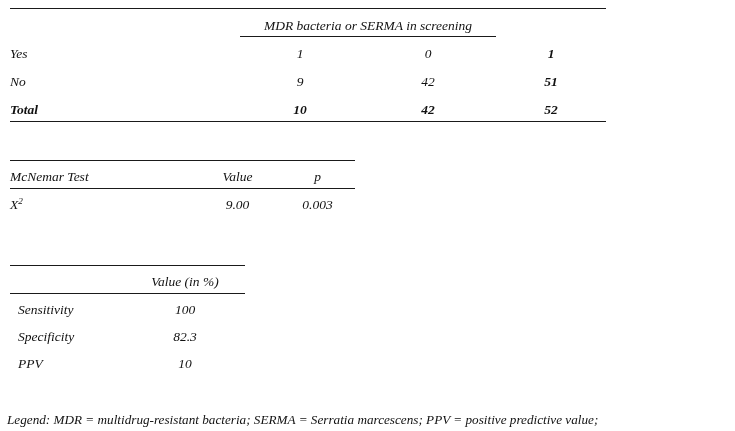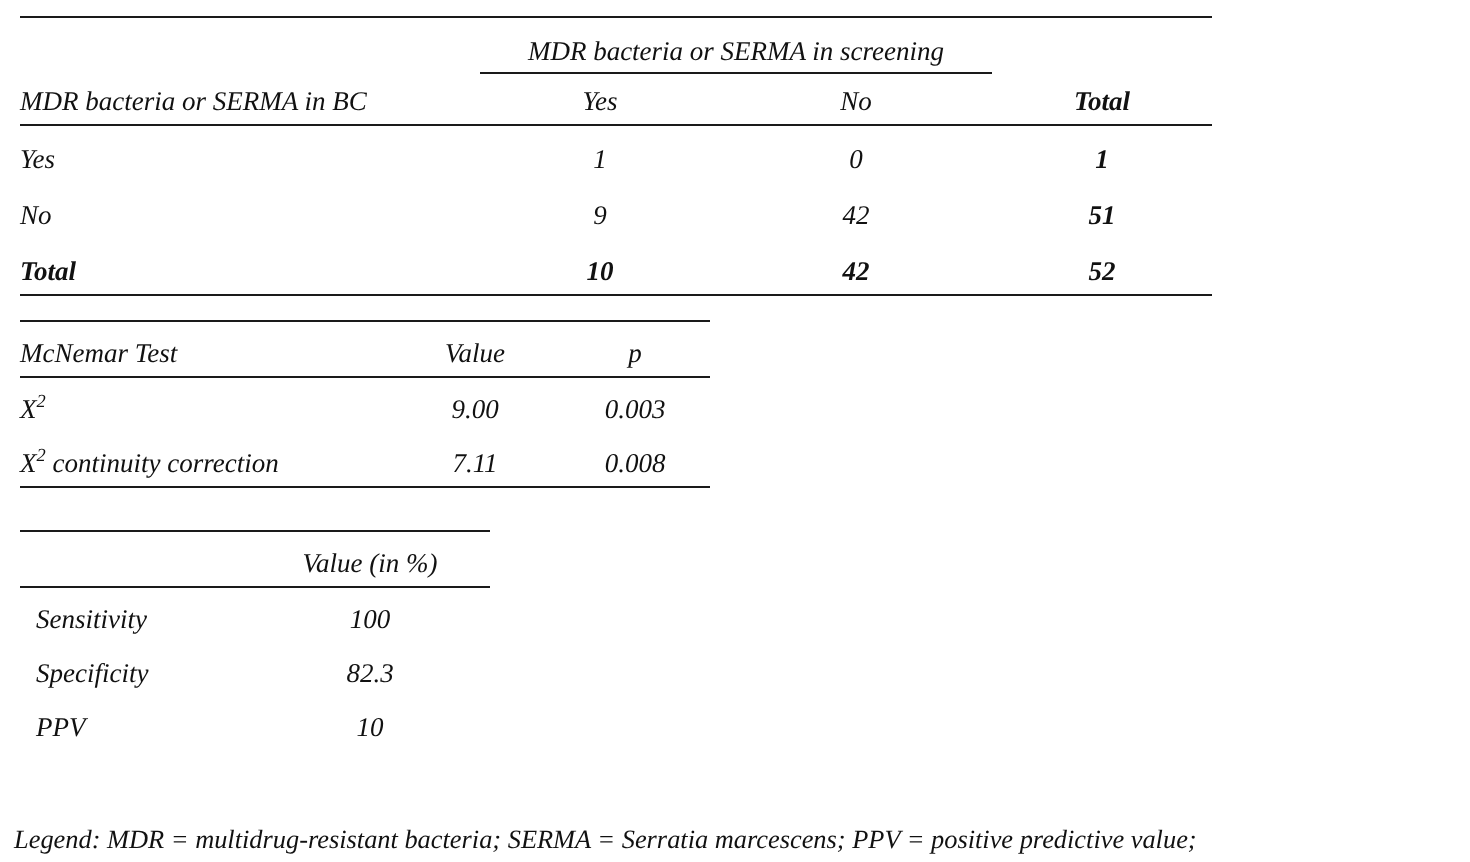--- a/index.html
+++ b/index.html
@@ -105,26 +105,20 @@
       <col style="width:120px">
       <col style="width:136px">
       <col style="width:110px">
     </colgroup>
     <tbody>
       <tr class="hrow">
         <td class="lcell rule-top spanpad"></td>
         <td class="spanhead rule-top" colspan="2">MDR bacteria or SERMA in screening</td>
         <td class="lcell rule-top spanpad"></td>
       </tr>
-      <tr class="hrow2">
-        <td class="lcell rule-bottom">MDR bacteria or SERMA in BC</td>
-        <td class="ccell rule-bottom">Yes</td>
-        <td class="ccell rule-bottom">No</td>
-        <td class="ccell rule-bottom bold">Total</td>
-      </tr>
 
       <tr class="drow">
         <td class="lcell">Yes</td>
         <td class="ccell">1</td>
         <td class="ccell">0</td>
         <td class="ccell bold">1</td>
       </tr>
       <tr class="drow">
         <td class="lcell">No</td>
         <td class="ccell">9</td>
@@ -150,25 +144,20 @@
       <tr>
         <td class="lcell rule-top rule-bottom">McNemar Test</td>
         <td class="ccell rule-top rule-bottom">Value</td>
         <td class="ccell rule-top rule-bottom">p</td>
       </tr>
       <tr>
         <td class="lcell"><span>X</span><sup>2</sup><span></span></td>
         <td class="ccell">9.00</td>
         <td class="ccell">0.003</td>
       </tr>
-      <tr>
-        <td class="lcell rule-thick-bottom"><span>X</span><sup>2</sup><span> continuity correction</span></td>
-        <td class="ccell rule-thick-bottom">7.11</td>
-        <td class="ccell rule-thick-bottom">0.008</td>
-      </tr>
     </tbody>
   </table>
 
   <table id="table3">
     <colgroup>
       <col style="width:115px">
       <col style="width:120px">
     </colgroup>
     <tbody>
       <tr>

